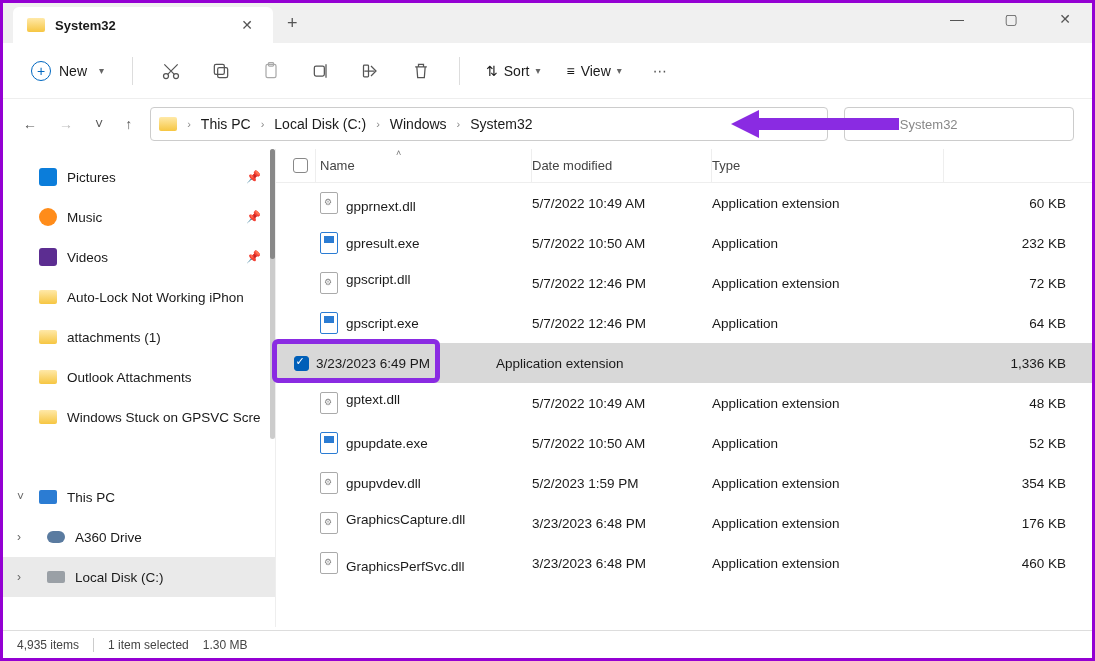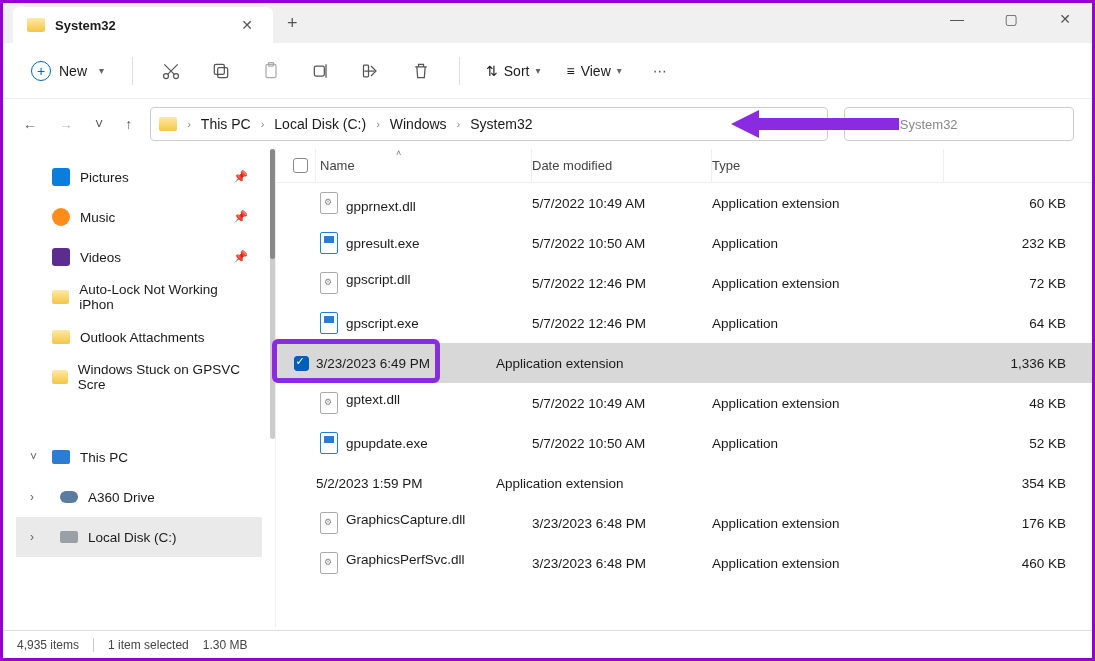--- a/index.html
+++ b/index.html
@@ -34,21 +34,21 @@
 .breadcrumb .folder-ico { width: 18px; height: 14px; background: linear-gradient(#ffe9a8,#f6c642); border-radius: 2px; margin-right: 4px; }
 .breadcrumb .crumb { padding: 0 4px; }
 .breadcrumb .sep { color: #888; font-size: 11px; }
 .breadcrumb .right { margin-left: auto; display: flex; gap: 16px; color: #555; padding-right: 8px; }
 .arrow-annotation { position: absolute; left: 580px; top: 50%; transform: translateY(-50%); display: flex; align-items: center; }
 .arrow-head { width: 0; height: 0; border-right: 28px solid #8a2be2; border-top: 14px solid transparent; border-bottom: 14px solid transparent; }
 .arrow-shaft { width: 140px; height: 12px; background: #8a2be2; }
 .searchbox { width: 230px; height: 34px; border: 1px solid #ccc; border-radius: 4px; display: flex; align-items: center; padding: 0 10px; color: #888; font-size: 13px; }
 
 .main { display: flex; height: 478px; }
-.sidebar { width: 272px; padding: 8px 13px; overflow: hidden; position: relative; }
+.sidebar { width: 272px; padding: 8px 0; overflow: hidden; position: relative; }
 .sidebar .scroll-track { position: absolute; right: 0; top: 0; width: 5px; height: 290px; background: #ccc; border-radius: 3px; }
 .sidebar .scroll-thumb { position: absolute; right: 0; top: 0; width: 5px; height: 110px; background: #888; border-radius: 3px; }
 .sbitem { display: flex; align-items: center; height: 40px; padding: 0 14px 0 36px; gap: 10px; font-size: 13.5px; position: relative; }
 .sbitem.indent0 { padding-left: 36px; }
 .sbitem.indent1 { padding-left: 44px; }
 .sbitem .exp { position: absolute; left: 14px; color: #666; font-size: 12px; }
 .sbitem .pin { margin-left: auto; color: #888; font-size: 12px; }
 .sbitem.selected { background: #eaeaea; }
 .sbitem .sq { width: 18px; height: 14px; border-radius: 2px; }
 .folder-yellow { background: linear-gradient(#ffe9a8,#f6c642); }
@@ -206,20 +206,24 @@
           <span class="ico-purple"></span>
           <span>Videos</span>
           <span class="pin">📌</span>
         </div>
         <div class="sbitem">
           <span class="sq folder-yellow"></span>
           <span>Auto-Lock Not Working iPhon</span>
         </div>
         <div class="sbitem">
           <span class="sq folder-yellow"></span>
+          <span>attachments (1)</span>
+        </div>
+        <div class="sbitem">
+          <span class="sq folder-yellow"></span>
           <span>Outlook Attachments</span>
         </div>
         <div class="sbitem">
           <span class="sq folder-yellow"></span>
           <span>Windows Stuck on GPSVC Scre</span>
         </div>
       </div>
     <div style="height:40px"></div>
     <div id="sb-bottom">
         <div class="sbitem indent0">
@@ -336,41 +340,45 @@
             <span>gpupdate.exe</span>
           </div>
     <div class="col-date">5/7/2022 10:50 AM</div>
     <div class="col-type">Application</div>
     <div class="col-size">52 KB</div>
         </div>
         <div class="frow">
     <div class="col-check">
             <span style="width:15px"></span>
           </div>
+    <div class="col-name" style="display:flex;align-items:center">
+            <span class="ficon dll"></span>
+            <span>gpupvdev.dll</span>
+          </div>
     <div class="col-date">5/2/2023 1:59 PM</div>
     <div class="col-type">Application extension</div>
     <div class="col-size">354 KB</div>
         </div>
         <div class="frow">
     <div class="col-check">
             <span style="width:15px"></span>
           </div>
     <div class="col-name" style="display:flex;align-items:flex-start">
             <span class="ficon dll"></span>
             <span>GraphicsCapture.dll</span>
           </div>
     <div class="col-date">3/23/2023 6:48 PM</div>
     <div class="col-type">Application extension</div>
     <div class="col-size">176 KB</div>
         </div>
         <div class="frow">
     <div class="col-check">
             <span style="width:15px"></span>
           </div>
-    <div class="col-name" style="display:flex;align-items:flex-start">
+    <div class="col-name" style="display:flex;align-items:flex-end">
             <span class="ficon dll"></span>
             <span>GraphicsPerfSvc.dll</span>
           </div>
     <div class="col-date">3/23/2023 6:48 PM</div>
     <div class="col-type">Application extension</div>
     <div class="col-size">460 KB</div>
         </div>
       </div>
   </div>
 </div>

